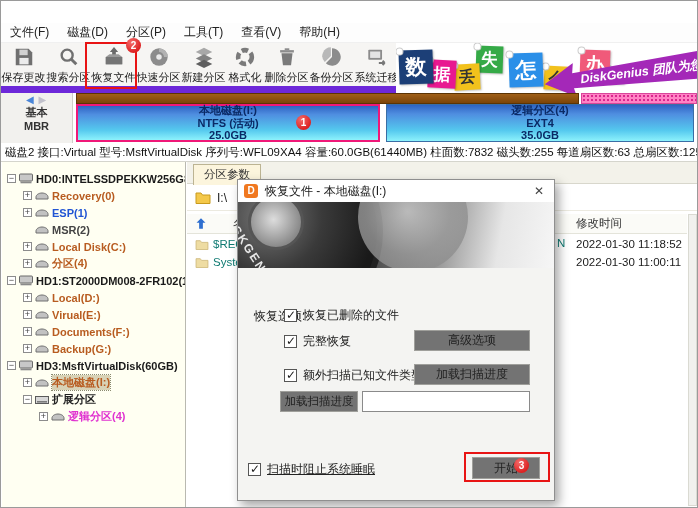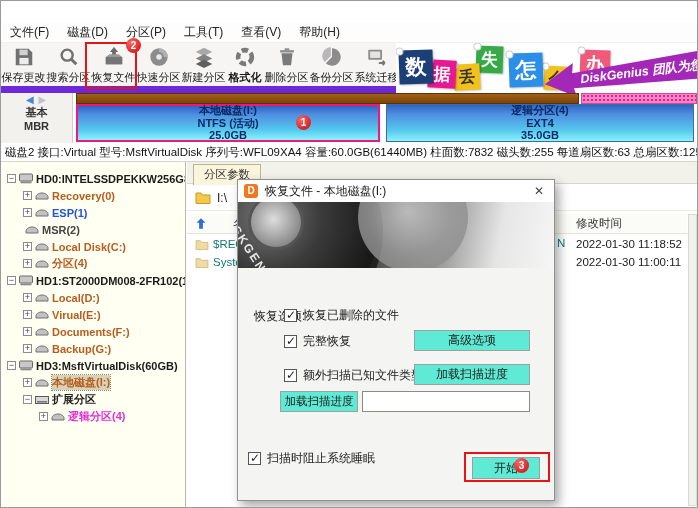--- a/index.html
+++ b/index.html
@@ -23,21 +23,21 @@
              background:#fdfdfd; display:flex; align-items:center;
              border-bottom:1px solid #f0f0f0; }
   .menu-item { padding:2px 9px; font-size:12px; color:#222; }
 
   
   .toolbar { position:absolute; left:0; top:42px; width:698px; height:50px;
              background:#f6f5f3; border-bottom:7px solid #6d28d9;
              display:flex; align-items:flex-start; }
   .tool-item { width:45px; padding-top:2px; display:flex; flex-direction:column;
                align-items:center; }
-  .tool-item.narrow { width:38px;font-weight:bold; }
+  .tool-item.narrow { width:38px; }
   .tool-ico { width:24px; height:24px; display:flex; align-items:center; justify-content:center; }
   .tool-label { font-size:11px; color:#1a1a1a; white-space:nowrap; margin-top:1px; }
 
   
   .promo { position:absolute; left:395px; top:42px; width:303px; height:50px;
            background:#fff; overflow:hidden; }
   .tile { position:absolute; display:flex; align-items:center; justify-content:center;
           color:#fff; font-weight:bold; box-shadow:1px 1px 2px rgba(0,0,0,.25); }
   .tile::before { content:""; position:absolute; left:-3px; top:-3px; width:6px; height:6px;
                   border-radius:50%; background:#fff; border:1px solid #ccc; }
@@ -130,21 +130,21 @@
   .dlg-art .brand { position:absolute; left:-6px; top:8px; color:#e8e8e8; font-weight:bold;
                     font-size:12px; letter-spacing:2px; transform:rotate(57deg);
                     transform-origin:left top; }
   .dlg-label { position:absolute; font-size:12px; color:#222; white-space:nowrap;margin-top:28px; }
   .cbrow { position:absolute; display:flex; align-items:center; }
   .cbox { width:13px; height:13px; background:#fff; border:1px solid #555; position:relative;
           flex:none; }
   .cbox::after { content:"✓"; position:absolute; left:1px; top:-2px; font-size:12px;
                  color:#1a1a1a; font-weight:bold; }
   .cbrow .cbl { margin-left:6px; font-size:12px; color:#222; white-space:nowrap; }
-  .dlg-btn { position:absolute; background:#5eead4; border:1px solid #9f9f9b;
+  .dlg-btn { position:absolute; background:#737373; border:1px solid #9f9f9b;
              font-size:12px; color:#222; display:flex; align-items:center; justify-content:center;
              white-space:nowrap; }
   .dlg-input { position:absolute; background:#fff; border:1px solid #8a8a8a; }
 
   
   .annot { position:absolute; border:2px solid #e81414; z-index:60; pointer-events:none; }
   .badge { position:absolute; width:15px; height:15px; border-radius:50%;
            background:radial-gradient(circle at 35% 30%, #f36a6a, #dd2222 70%);
            color:#fff; font-size:10px; font-weight:bold; z-index:61;
            display:flex; align-items:center; justify-content:center; }
@@ -311,21 +311,21 @@
       </div>
       <div class="tree-row" style="padding-left: 21px;">
         <span class="expander">+</span>
         <span class="tree-ico">
           <svg width="14" height="9" viewBox="0 0 14 9">
             <path d="M1 6c0-2 2.5-4 6-4s6 2 6 4v2H1z" fill="#c2c2c2" stroke="#707070"></path>
           </svg>
         </span>
         <span class="tree-label" style="color: rgb(33, 85, 212);">ESP(1)</span>
       </div>
-      <div class="tree-row" style="padding-left: 11px;">
+      <div class="tree-row" style="padding-left: 21px;">
         <span class="exp-spacer"></span>
         <span class="tree-ico">
           <svg width="14" height="9" viewBox="0 0 14 9">
             <path d="M1 6c0-2 2.5-4 6-4s6 2 6 4v2H1z" fill="#c2c2c2" stroke="#707070"></path>
           </svg>
         </span>
         <span class="tree-label" style="color: rgb(68, 68, 68);">MSR(2)</span>
       </div>
       <div class="tree-row" style="padding-left: 21px;">
         <span class="expander">+</span>
@@ -496,21 +496,21 @@
 
     <div class="cbrow" style="left:46px; top:187px;">
       <div class="cbox"></div>
       <span class="cbl">额外扫描已知文件类型</span>
     </div>
     <div class="dlg-btn" style="left:176px; top:184px; width:116px; height:21px;">加载扫描进度</div>
 
     <div class="dlg-btn" style="left:42px; top:211px; width:78px; height:21px; font-size:11.5px;">加载扫描进度</div>
     <input class="dlg-input" style="left: 124px; top: 211px; width: 168px; height: 21px;" value="">
 
-    <div class="cbrow" style="left:10px; top:270px;">
+    <div class="cbrow" style="left:10px; top:281px;text-decoration:underline;">
       <div class="cbox"></div>
       <span class="cbl">扫描时阻止系统睡眠</span>
     </div>
     <div class="dlg-btn" style="left:234px; top:277px; width:68px; height:22px;">开始</div>
   </div>
 
   <div class="annot" style="left:84px; top:41px; width:52px; height:47px;"></div>
   <div class="badge" style="left:125px; top:37px;">2</div>
   <div class="badge" style="left:295px; top:114px; z-index:40;">1</div>
   <div class="annot" style="left:463px; top:451px; width:86px; height:30px;"></div>

